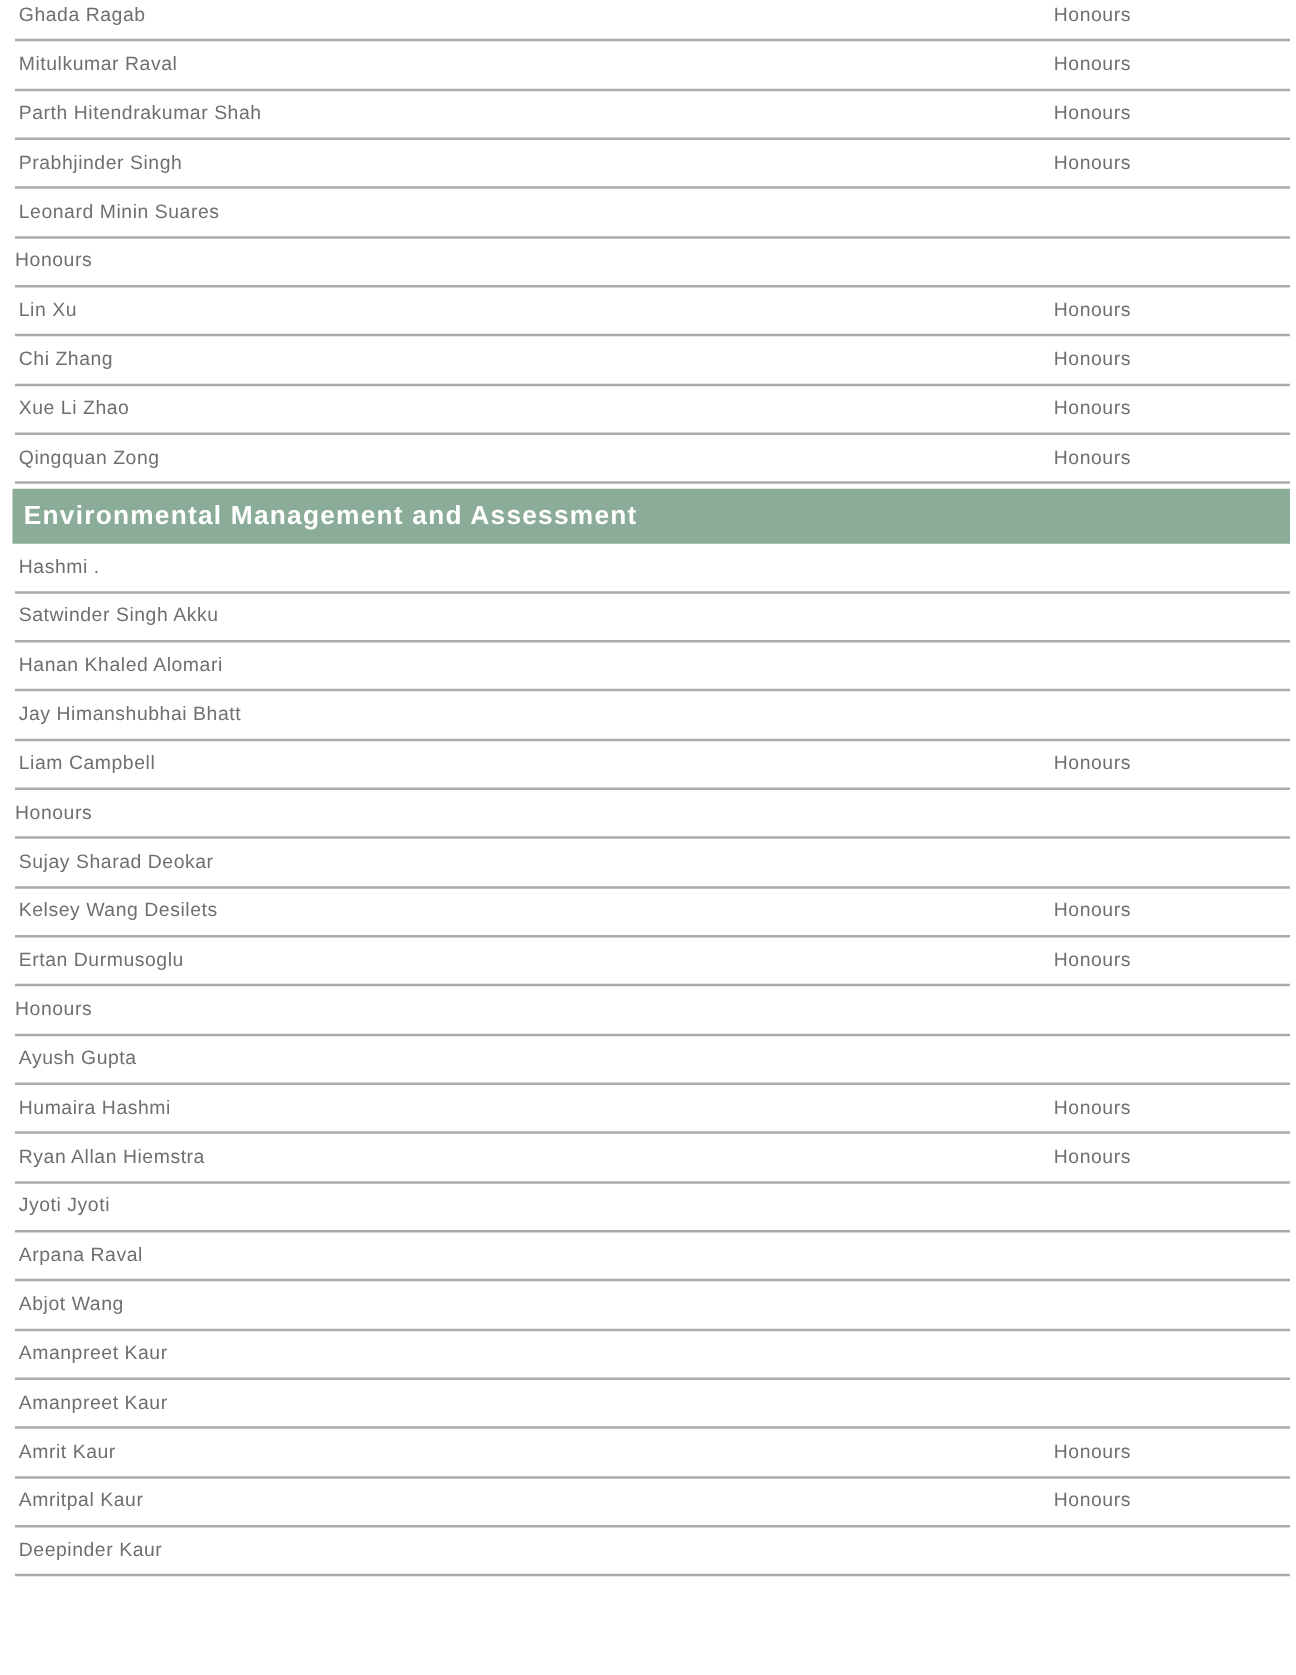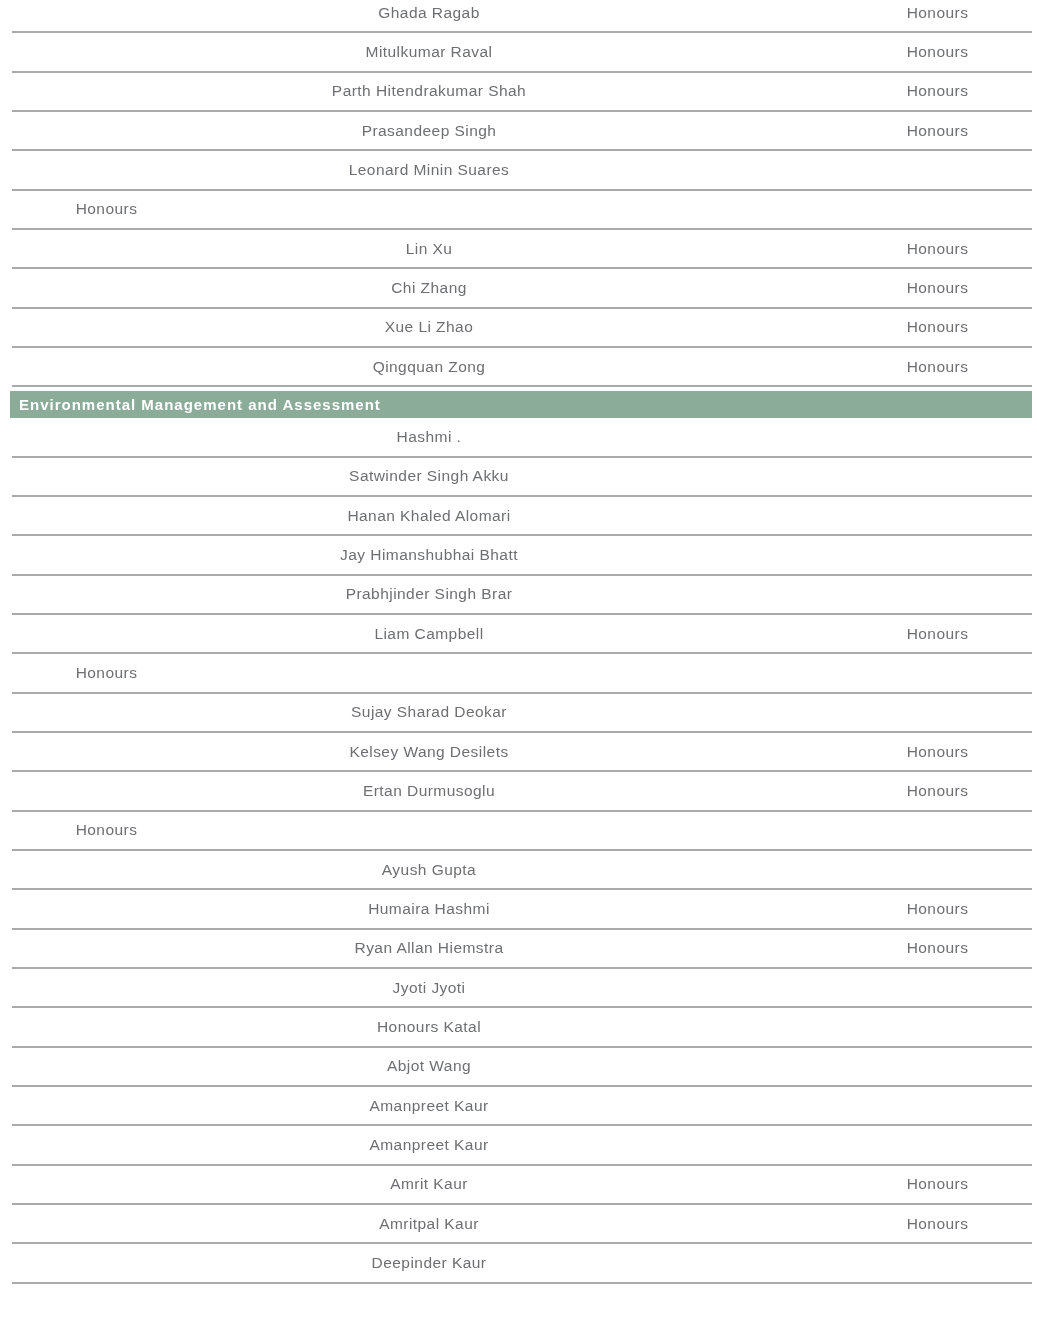--- a/index.html
+++ b/index.html
@@ -9,21 +9,20 @@
     width: 1037px;
     height: 1340px;
     overflow: hidden;
     font-family: "Liberation Sans", sans-serif;
   }
   .viewport {
     position: relative;
     width: 1037px;
     height: 1340px;
     overflow: hidden;
-    text-align: center;
   }
   .list {
     position: absolute;
     left: 12px;
     top: -6px;
     width: 1020px;
   }
   .row {
     box-sizing: border-box;
     height: 39.33px;
@@ -38,26 +37,26 @@
     flex: 1;
     padding-left: 3px;
     white-space: nowrap;
   }
   .row-award {
     width: 189px;
     white-space: nowrap;
   }
   .section-header {
     box-sizing: border-box;
-    height: 27px;
+    height: 44px;
     margin: 4px 0 0 -2px;
     background: var(--section-bg, #8bac98);
     color: var(--section-text, #ffffff);
     font-weight: bold;
-    font-size: 15px;
+    font-size: 21px;
     letter-spacing: 1px;
     display: flex;
     align-items: center;
     padding-left: 9px;
     white-space: nowrap;
   }
 </style>
 </head>
 <body>
 
@@ -69,21 +68,21 @@
       </div>
       <div class="row">
         <span class="row-name">Mitulkumar Raval</span>
         <span class="row-award">Honours</span>
       </div>
       <div class="row">
         <span class="row-name">Parth Hitendrakumar Shah</span>
         <span class="row-award">Honours</span>
       </div>
       <div class="row">
-        <span class="row-name">Prasandeep Singh</span>
+        <span class="row-name">Prabhjinder Singh</span>
         <span class="row-award">Honours</span>
       </div>
       <div class="row">
         <span class="row-name">Leonard Minin Suares</span>
         <span class="row-award"></span>
       </div>
       <div class="row">
         <span class="row-award">Honours</span>
       </div>
       <div class="row">
@@ -113,24 +112,20 @@
       </div>
       <div class="row">
         <span class="row-name">Hanan Khaled Alomari</span>
         <span class="row-award"></span>
       </div>
       <div class="row">
         <span class="row-name">Jay Himanshubhai Bhatt</span>
         <span class="row-award"></span>
       </div>
       <div class="row">
-        <span class="row-name">Prabhjinder Singh Brar</span>
-        <span class="row-award"></span>
-      </div>
-      <div class="row">
         <span class="row-name">Liam Campbell</span>
         <span class="row-award">Honours</span>
       </div>
       <div class="row">
         <span class="row-award">Honours</span>
       </div>
       <div class="row">
         <span class="row-name">Sujay Sharad Deokar</span>
         <span class="row-award"></span>
       </div>
@@ -155,21 +150,21 @@
       </div>
       <div class="row">
         <span class="row-name">Ryan Allan Hiemstra</span>
         <span class="row-award">Honours</span>
       </div>
       <div class="row">
         <span class="row-name">Jyoti Jyoti</span>
         <span class="row-award"></span>
       </div>
       <div class="row">
-        <span class="row-name">Honours Katal</span>
+        <span class="row-name">Arpana Raval</span>
         <span class="row-award"></span>
       </div>
       <div class="row">
         <span class="row-name">Abjot Wang</span>
         <span class="row-award"></span>
       </div>
       <div class="row">
         <span class="row-name">Amanpreet Kaur</span>
         <span class="row-award"></span>
       </div>

